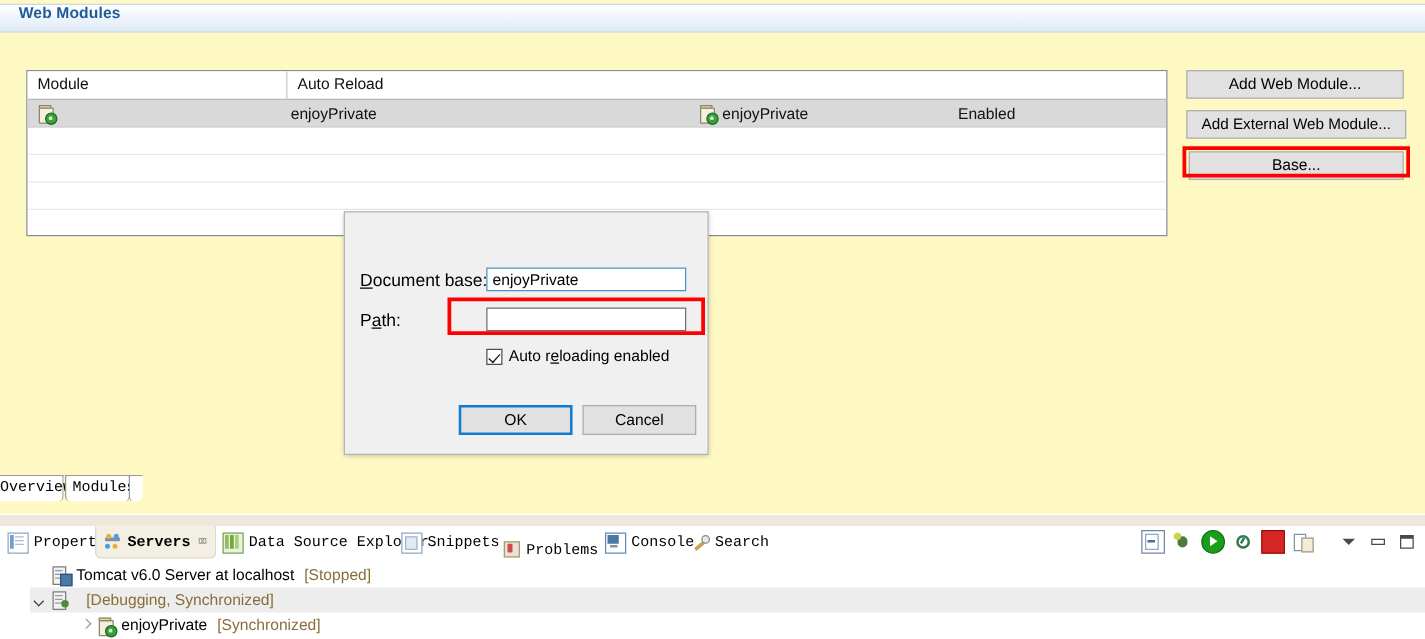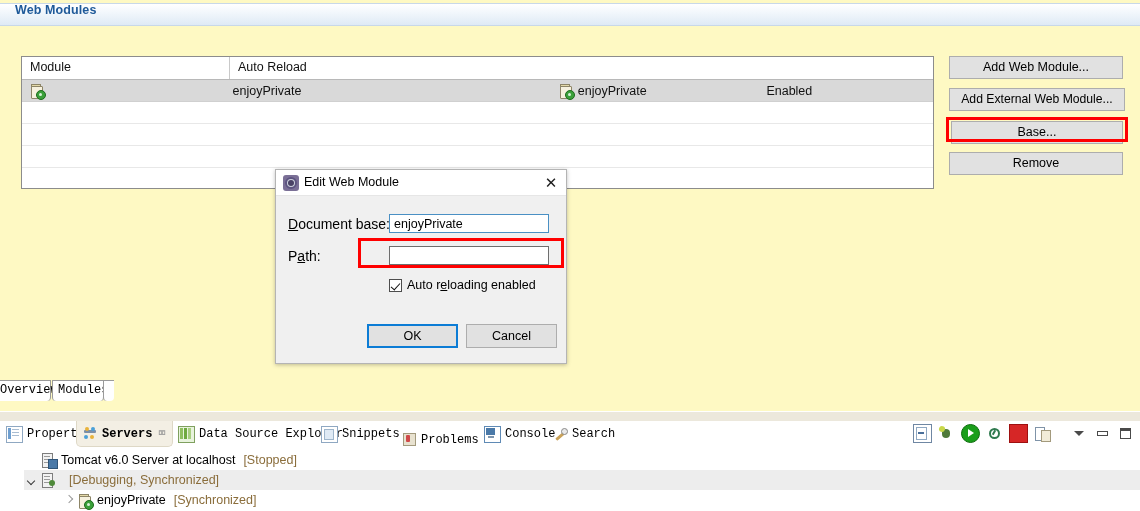--- a/index.html
+++ b/index.html
@@ -460,35 +460,29 @@
         <div class="td c-path"></div>
         <div class="td c-doc"></div>
         <div class="td c-mod"></div>
         <div class="td c-auto"></div>
       </div>
     </div>
 
     <div class="side-btn" id="btn-add">Add Web Module...</div>
     <div class="side-btn" id="btn-add-ext">Add External Web Module...</div>
     <div class="side-btn" id="btn-edit">Base...</div>
-    <div class="side-btn" id="btn-remove">Remove</div>
     <div id="edit-highlight"></div>
 
     <div id="page-tabs">
       <div class="page-tab" id="tab-overview">Overview</div>
       <div class="page-tab" id="tab-modules">Modules</div>
       <div class="page-tab" id="tab-trail"></div>
     </div>
 
     <div id="dialog">
-      <div id="dialog-titlebar">
-        <div id="dialog-icon"></div>
-        <div id="dialog-title">Edit Web Module</div>
-        <div id="dialog-close">✕</div>
-      </div>
 
       <div class="dlg-label" id="lbl-docbase"><u>D</u><span>ocument base:</span></div>
       <input class="dlg-input" id="inp-docbase" value="enjoyPrivate" style="">
 
       <div class="dlg-label" id="lbl-path"><span>P</span><u>a</u><span>th:</span></div>
       <input class="dlg-input" id="inp-path" value="" style="">
       <div id="path-highlight"></div>
 
       <div id="chk-row">
         <span id="chk-box"></span>

